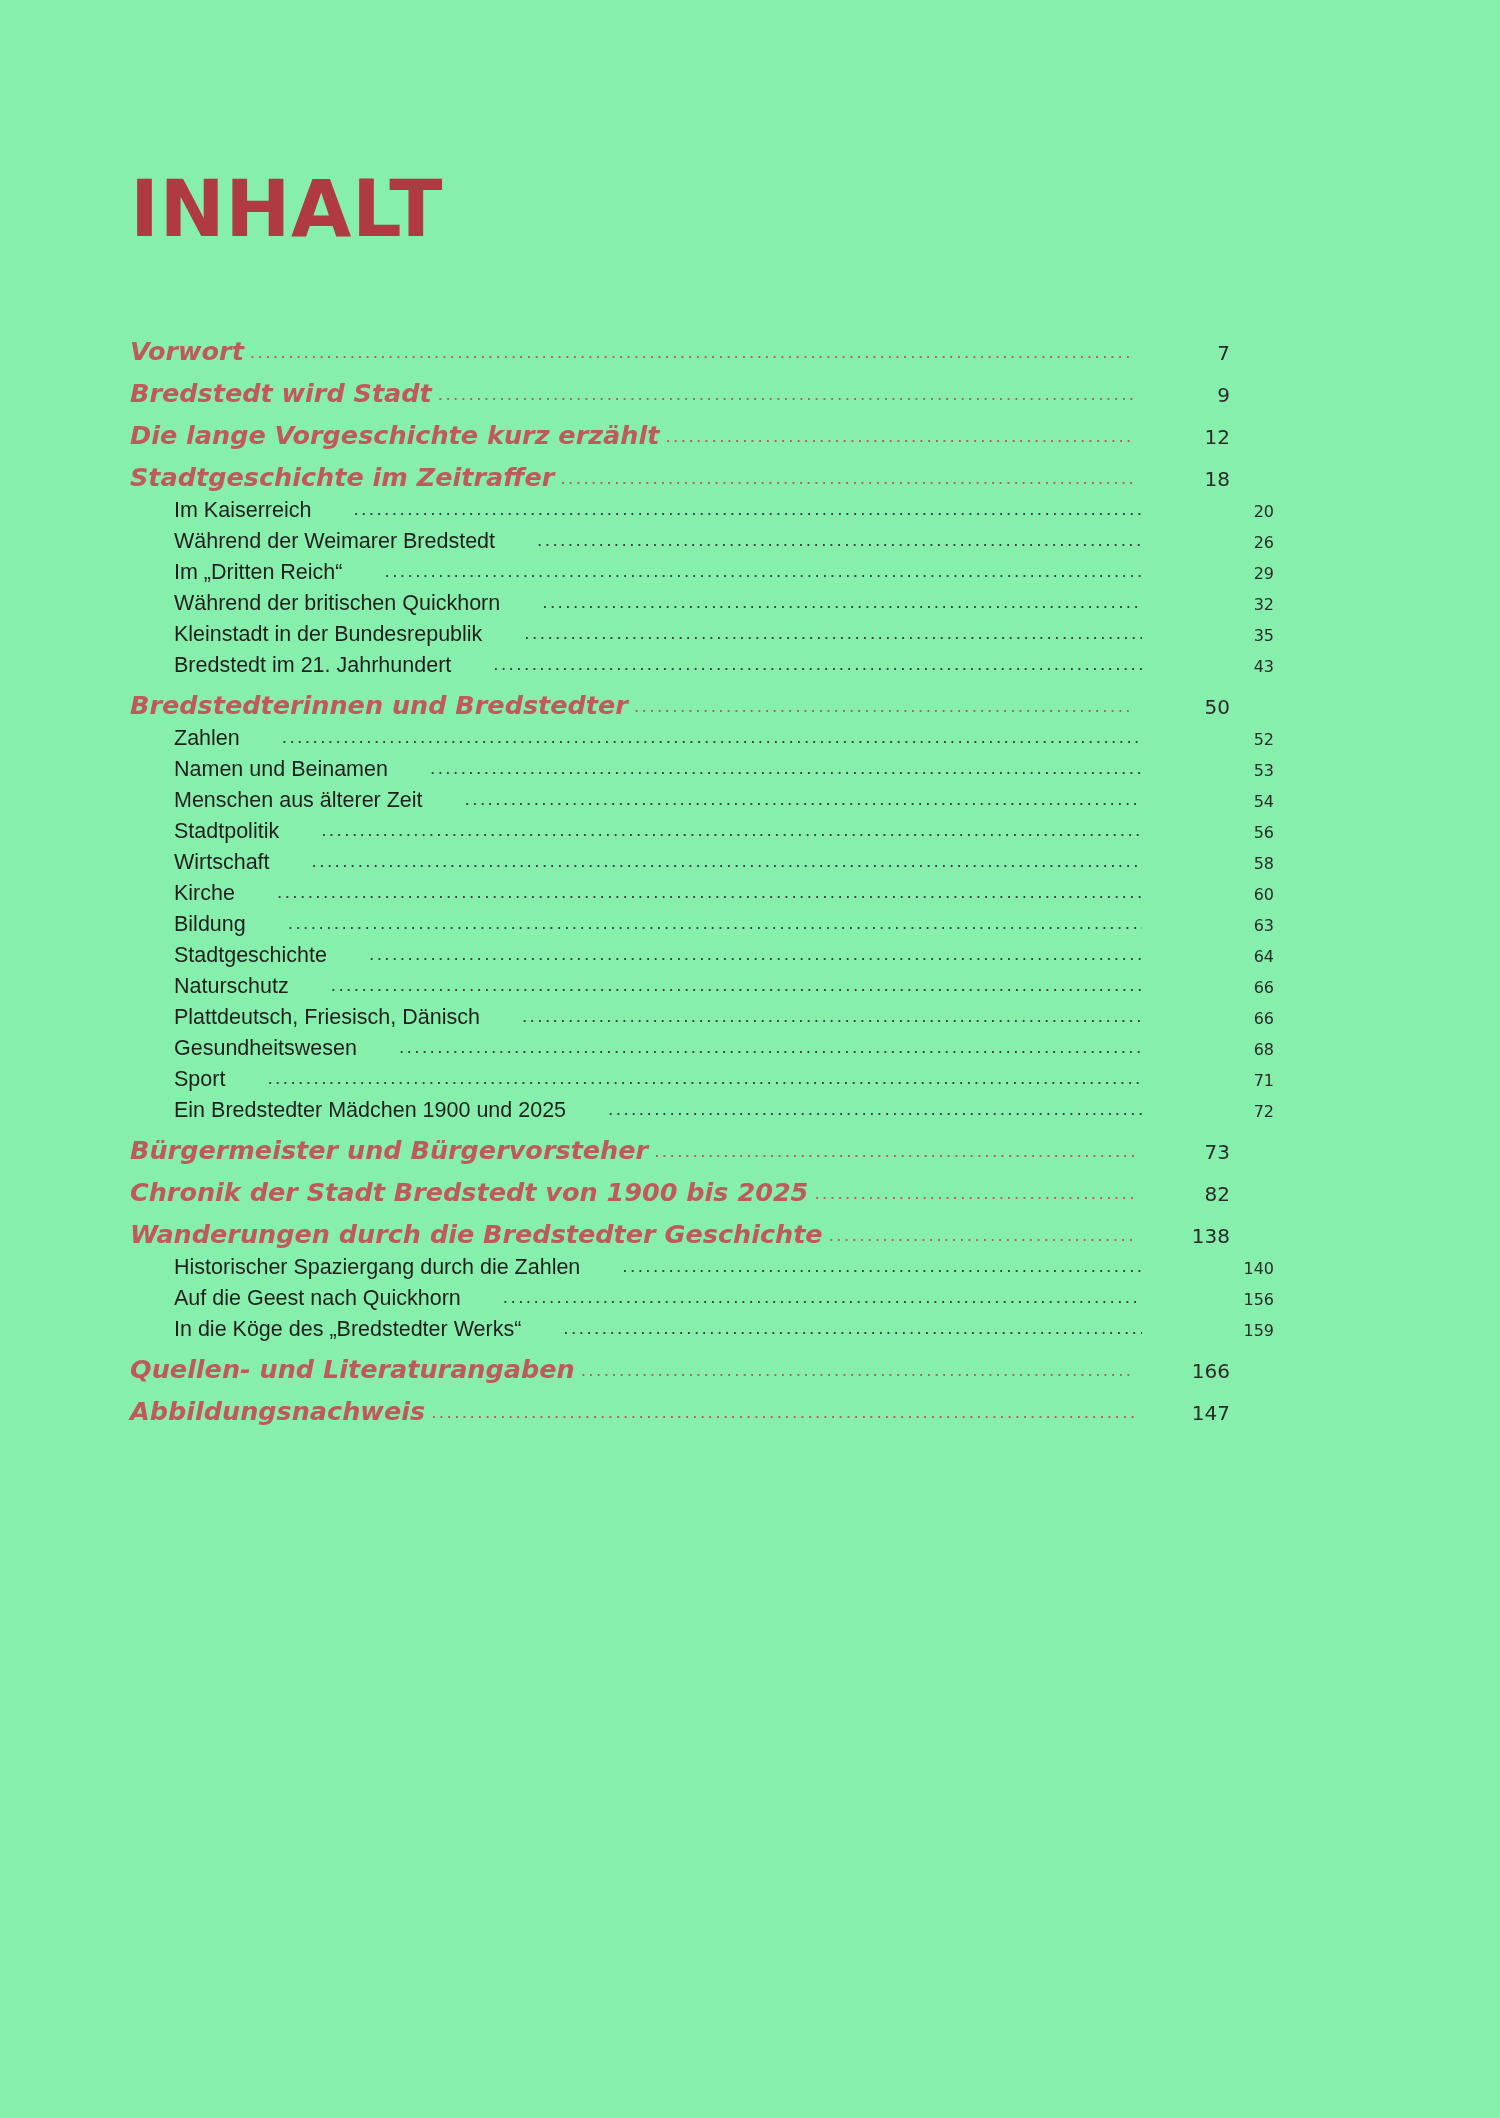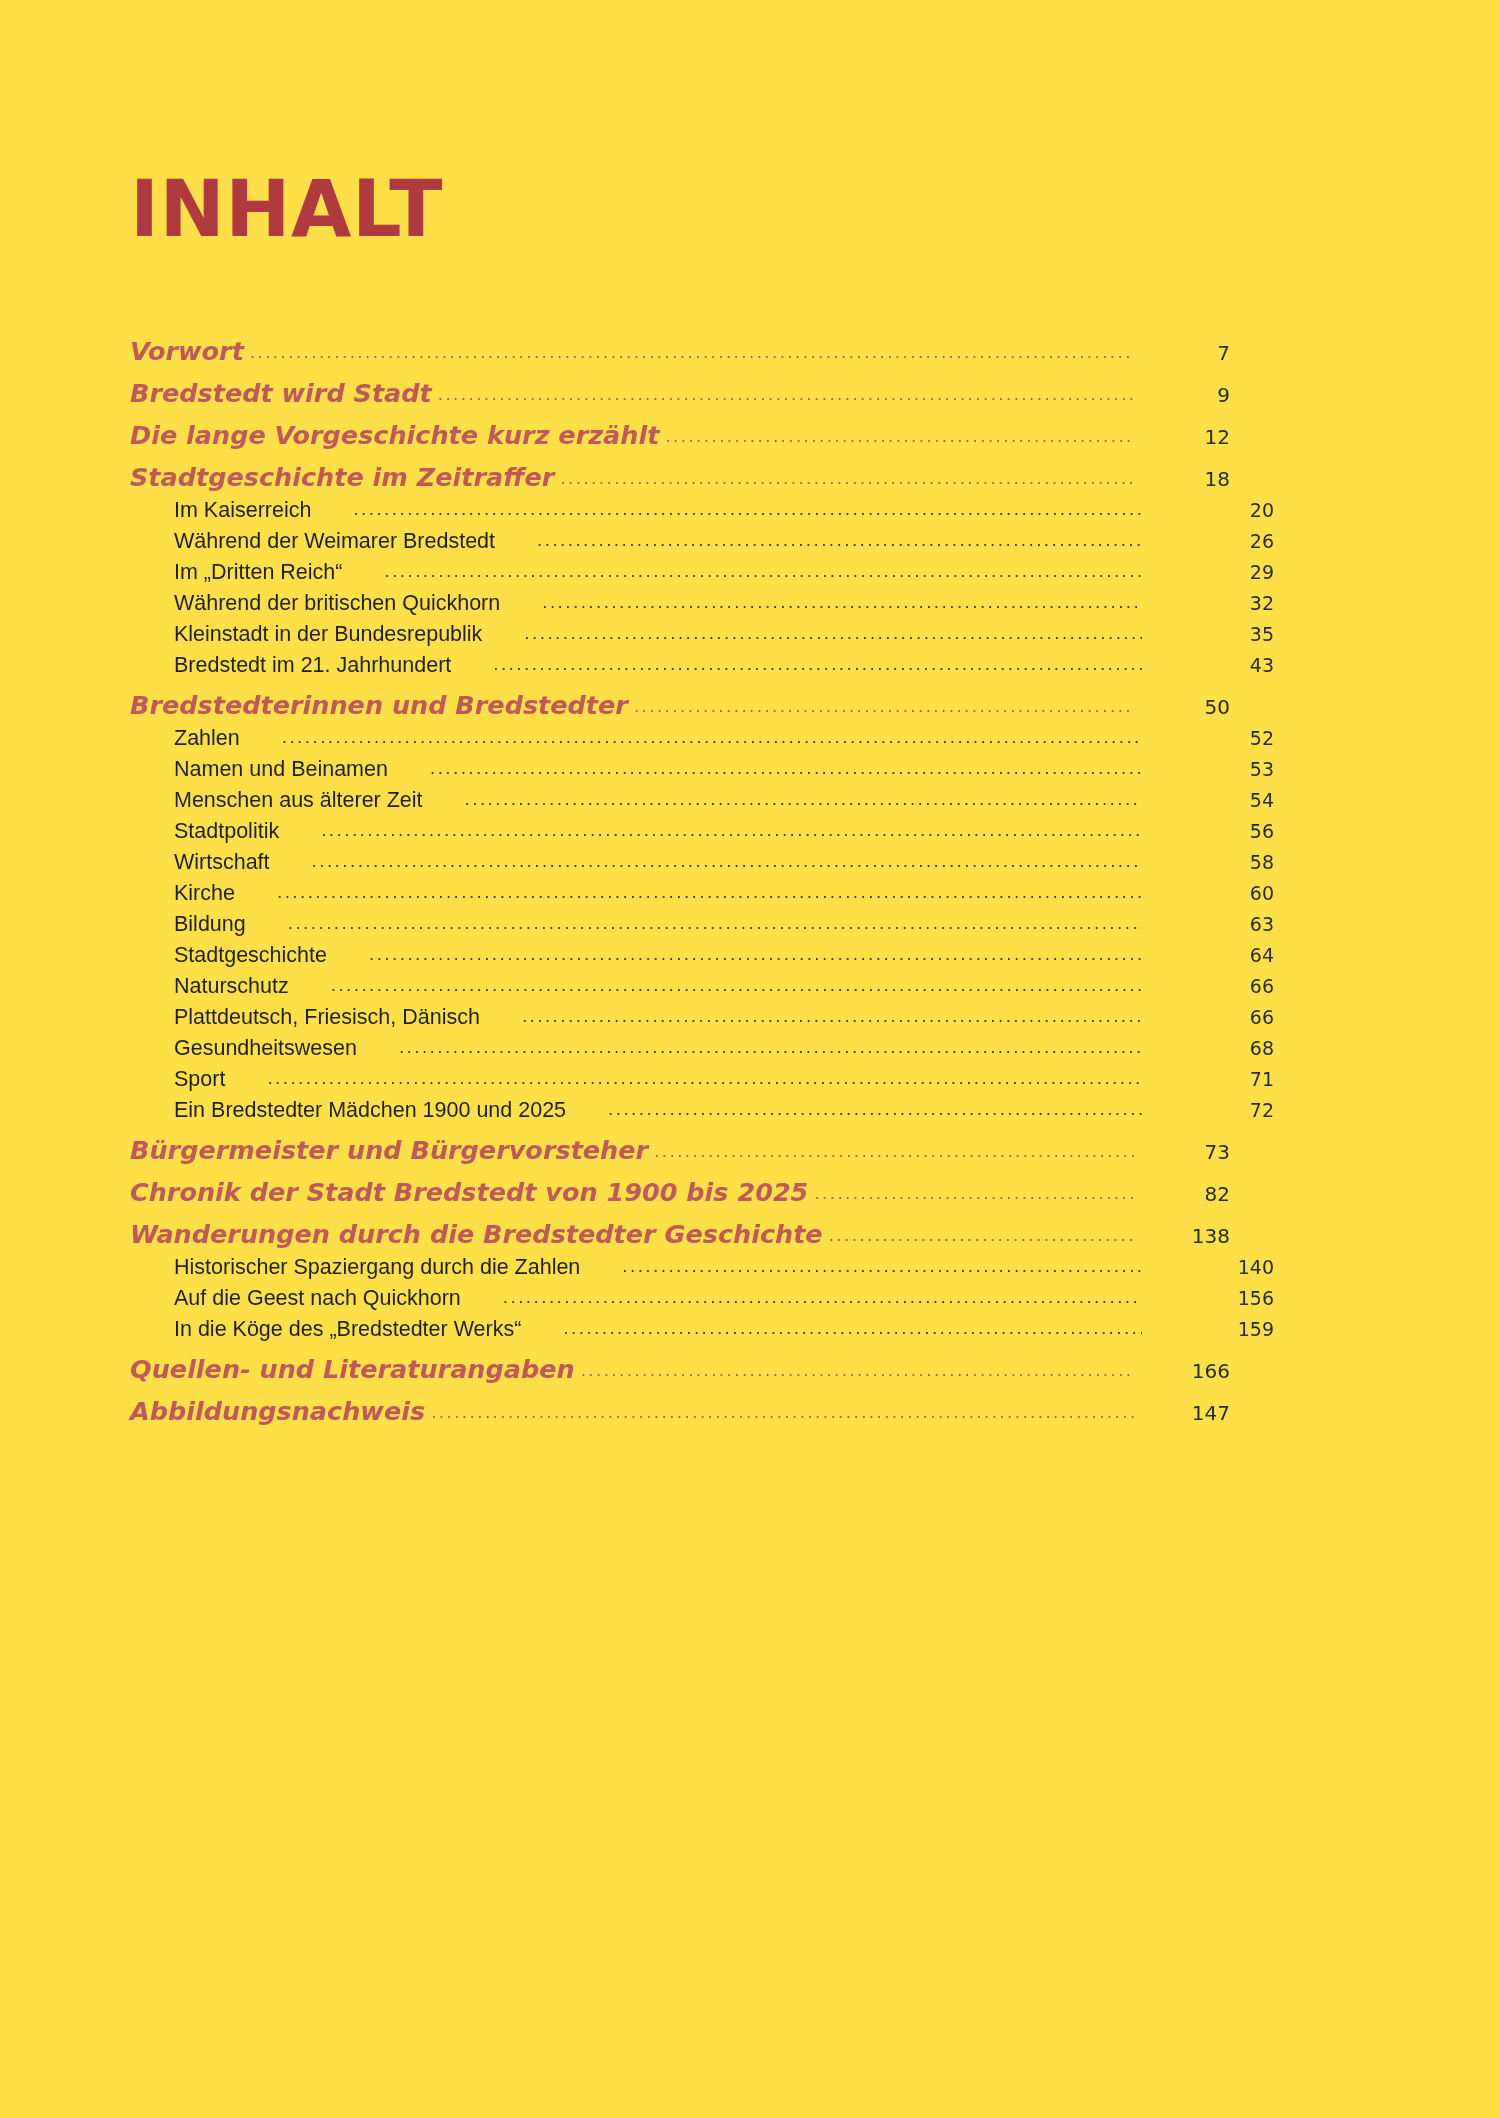--- a/index.html
+++ b/index.html
@@ -14,21 +14,21 @@
     color: #231f20;
     position: relative;
     overflow: hidden;
   }
   .page {
     position: absolute;
     left: 0;
     top: 0;
     width: 1500px;
     height: 2118px;
-    background: #fde047;
+    background: #86efac;
   }
   .content {
     position: absolute;
     left: 130px;
     top: 170px;
     width: 1140px;
   }
   .toc-title {
     font-family: "DejaVu Sans", sans-serif;
     font-weight: bold;
@@ -81,21 +81,21 @@
     font-family: "Liberation Sans", sans-serif;
     font-size: 21.5px;
     color: #231f20;
     white-space: nowrap;
   }
   .entry.sub .dots {
     color: #404040;
   }
   .entry.sub .page-num {
     font-family: "DejaVu Sans", sans-serif;
-    font-size: 19px;
+    font-size: 16px;
     color: #2b2b2b;
   }
 
   .group-first-sub {
     margin-top: 12px;
   }
 
   .dots {
     flex: 1 1 auto;
     overflow: hidden;

